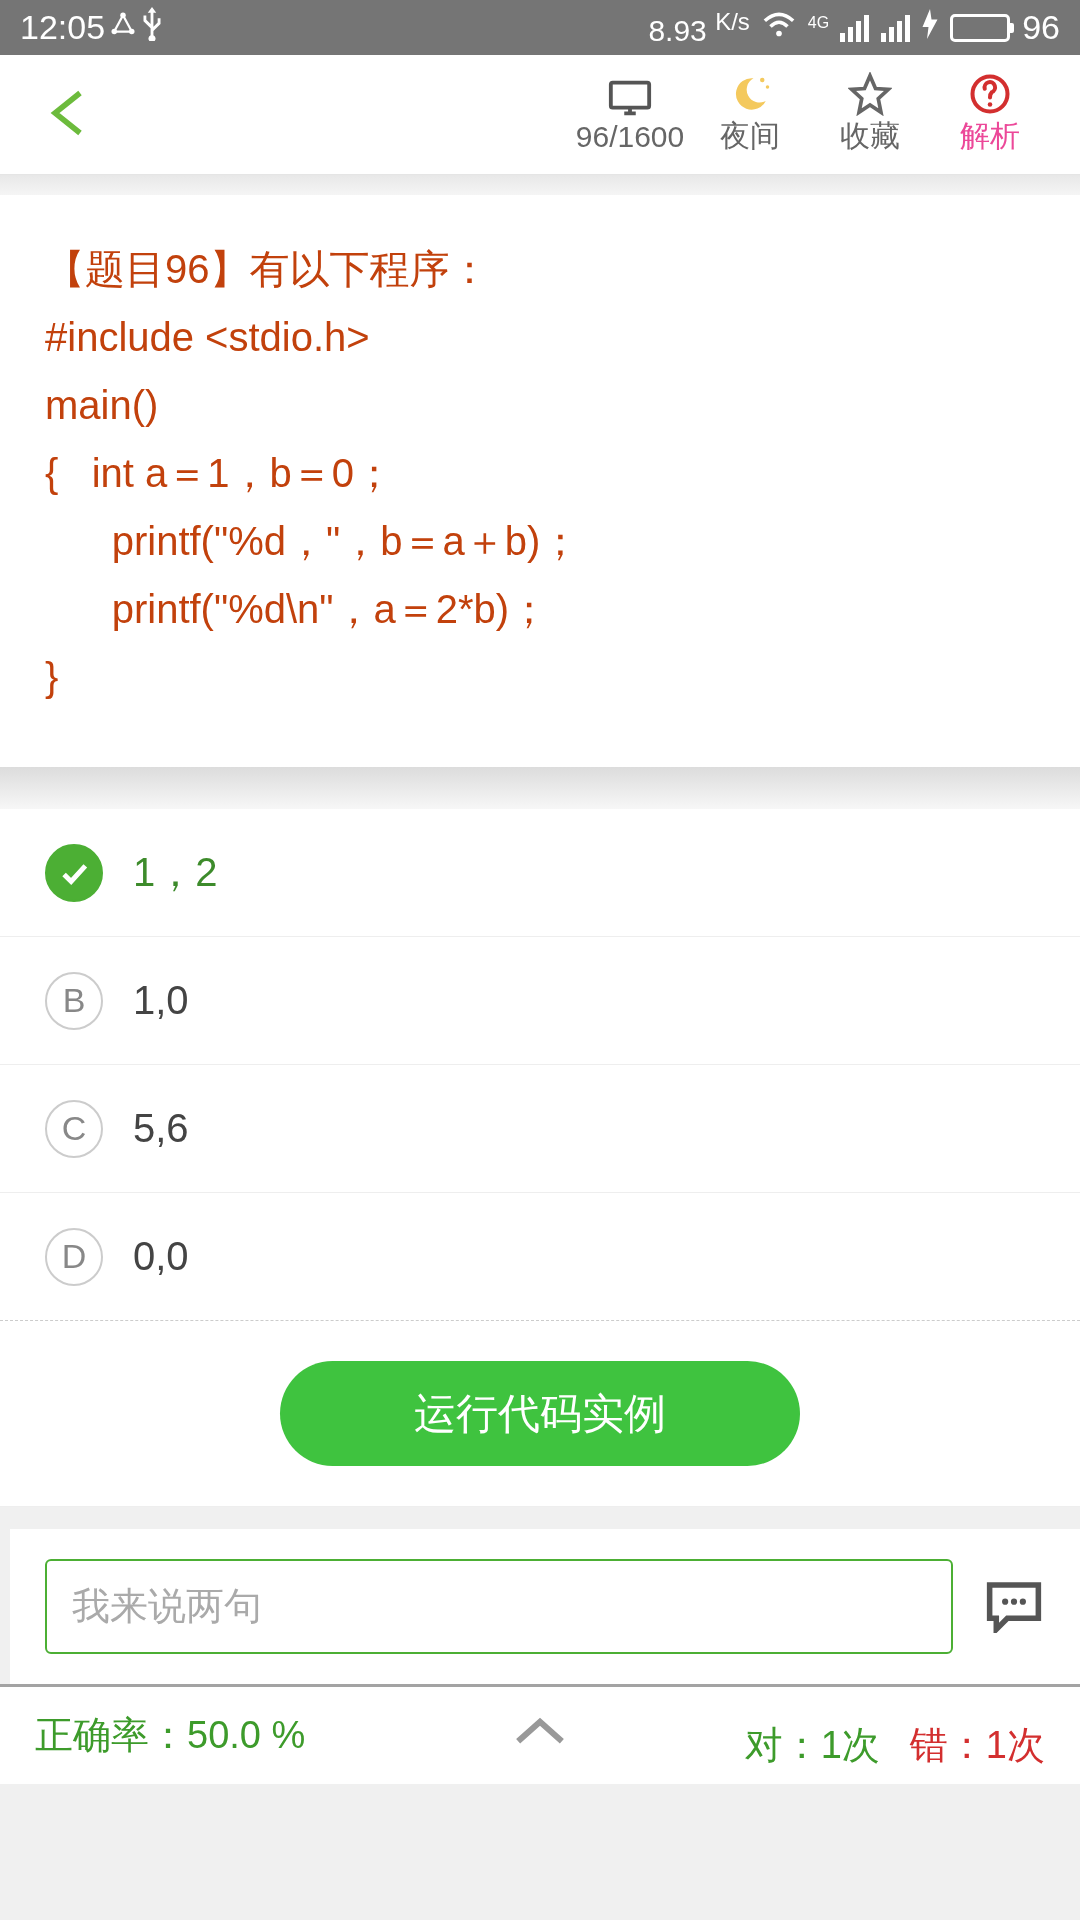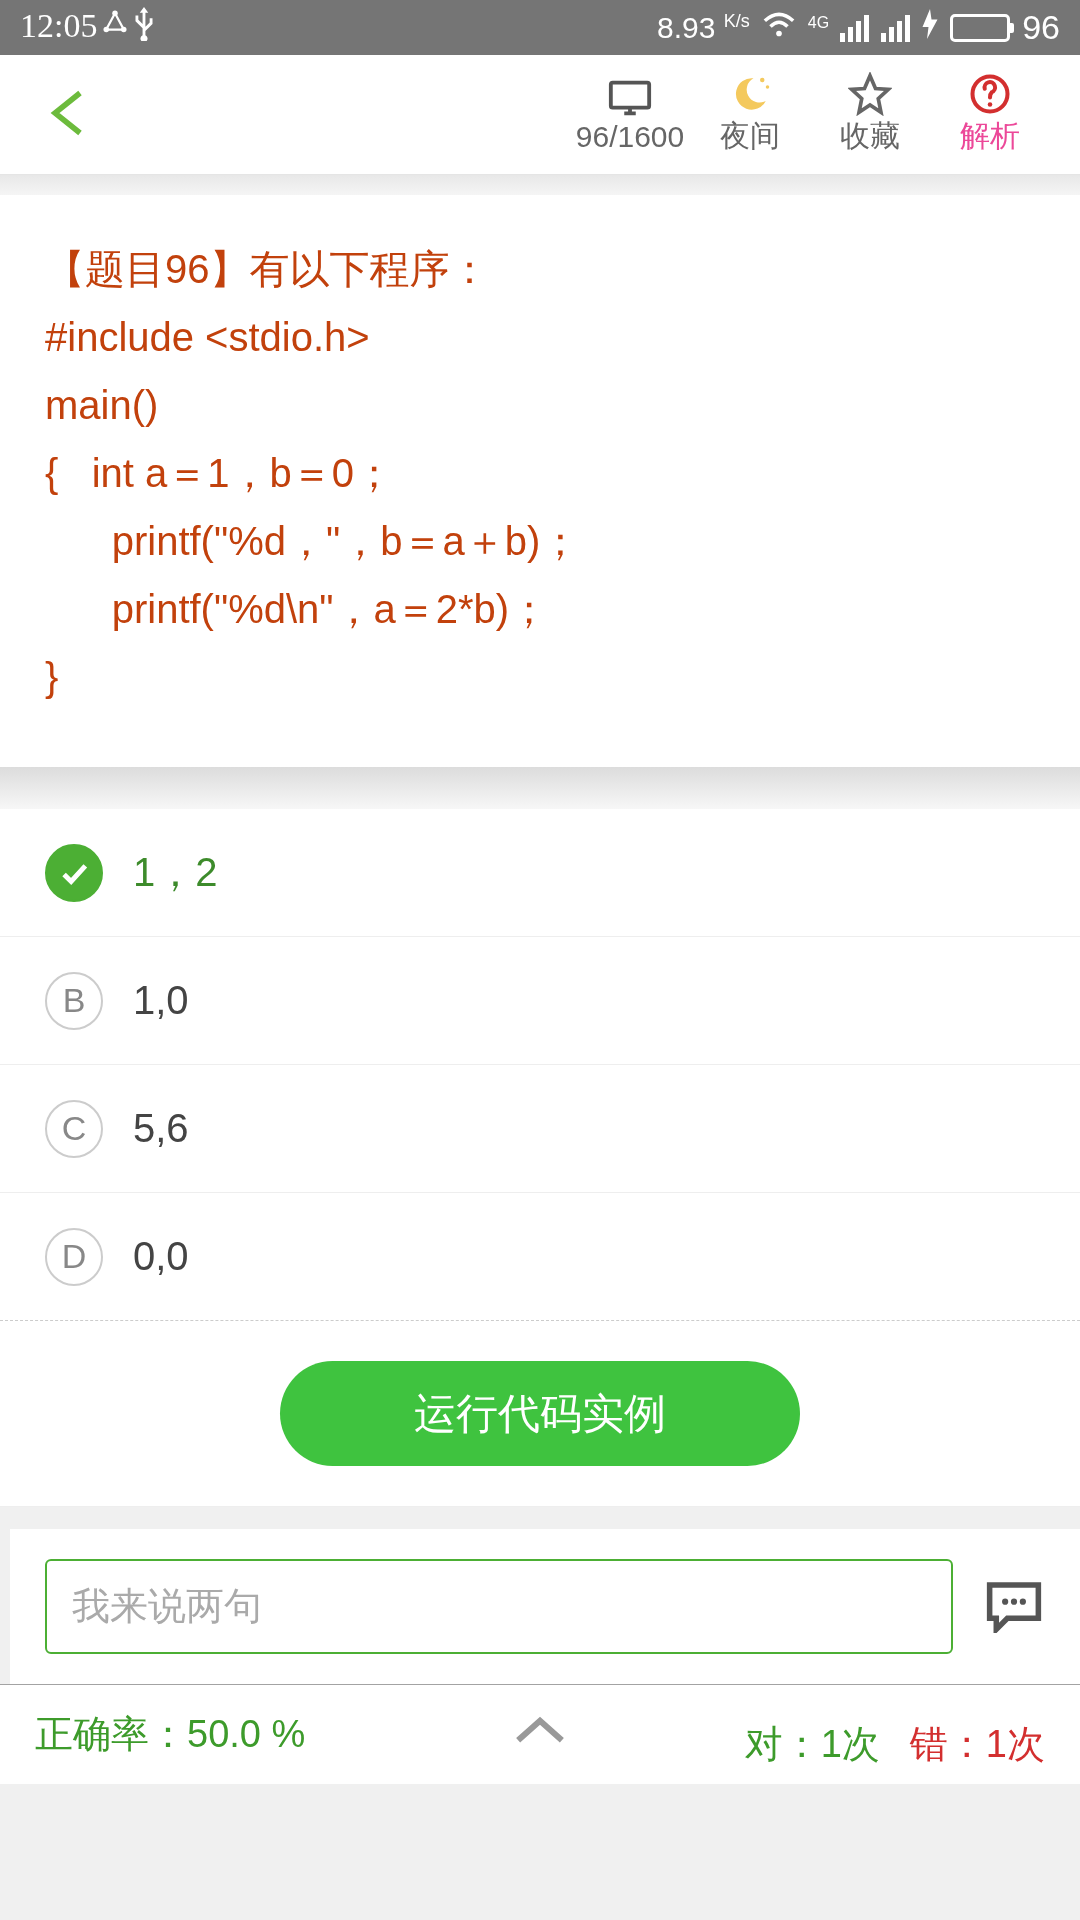--- a/index.html
+++ b/index.html
@@ -1,23 +1,23 @@
 <!DOCTYPE html>
 <html><head>
 <meta charset="utf-8">
 <style>
 * { margin: 0; padding: 0; box-sizing: border-box; }
 body { font-family: -apple-system, "Helvetica Neue", Arial, sans-serif; width: 1080px; height: 1920px; background: #f0f0f0; overflow: hidden; }
 
 
 .status-bar { height: 55px; background: #757575; color: #fff; display: flex; align-items: center; padding: 0 20px; font-size: 34px; }
-.status-left { display: flex; gap: 3px; font-family: Liberation Serif, serif; }
+.status-left { display: flex; align-items: center; gap: 3px; }
 .status-right { margin-left: auto; display: flex; align-items: center; gap: 12px; }
 .status-right .speed { font-size: 30px; }
-.status-right .speed sup { font-size: 18px; }
+.status-right .speed sup { font-size: 24px; }
 .battery { display: inline-flex; align-items: center; }
 .battery-body { width: 60px; height: 28px; border: 3px solid #fff; border-radius: 5px; position: relative; }
 .battery-body::after { content: ""; position: absolute; right: -7px; top: 6px; width: 4px; height: 10px; background: #fff; border-radius: 0 2px 2px 0; }
 .battery-fill { background: #3ec63e; height: 100%; width: 96%; border-radius: 2px; }
 .signal-bars { display: inline-flex; align-items: flex-end; gap: 3px; height: 28px; }
 .signal-bars span { width: 5px; background: #fff; }
 .signal-bars span:nth-child(1) { height: 9px; }
 .signal-bars span:nth-child(2) { height: 15px; }
 .signal-bars span:nth-child(3) { height: 21px; }
 .signal-bars span:nth-child(4) { height: 27px; }
@@ -50,21 +50,21 @@
 
 .run-wrap { background: #fff; padding: 40px 0; display: flex; justify-content: center; border-bottom: 1px solid #eee; }
 .run-btn { background: #3fc33f; color: #fff; font-size: 42px; border: none; border-radius: 60px; width: 520px; height: 105px; display: flex; align-items: center; justify-content: center; }
 
 
 .comment-row { background: #fff; padding: 30px 35px; display: flex; align-items: center; gap: 30px; margin-top: 22px; margin-left: 10px; }
 .comment-input { flex: 1; height: 95px; border: 2px solid #4caf34; border-radius: 6px; padding: 0 25px; font-size: 38px; color: #aaa; display: flex; align-items: center; }
 .chat-icon { color: #666; }
 
 
-.stats-bar { height: 100px; background: #fff; display: flex; align-items: center; padding: 0 35px; font-size: 38px; position: relative; border-top: 1px solid #a3a3a3; }
+.stats-bar { height: 100px; background: #fff; display: flex; align-items: center; padding: 0 35px; font-size: 38px; position: relative; border-top: 3px solid #a3a3a3; }
 .stats-left { color: #3d9b2b; }
 .stats-center { position: absolute; left: 50%; top: 50%; transform: translate(-50%, -50%); color: #888; }
 .stats-right { margin-left: auto; display: flex; gap: 30px; margin-top: 20px; }
 .stat-correct { color: #3d9b2b; }
 .stat-wrong { color: #d32f2f; }
 </style>
 </head>
 <body>
 
 <div class="status-bar">

